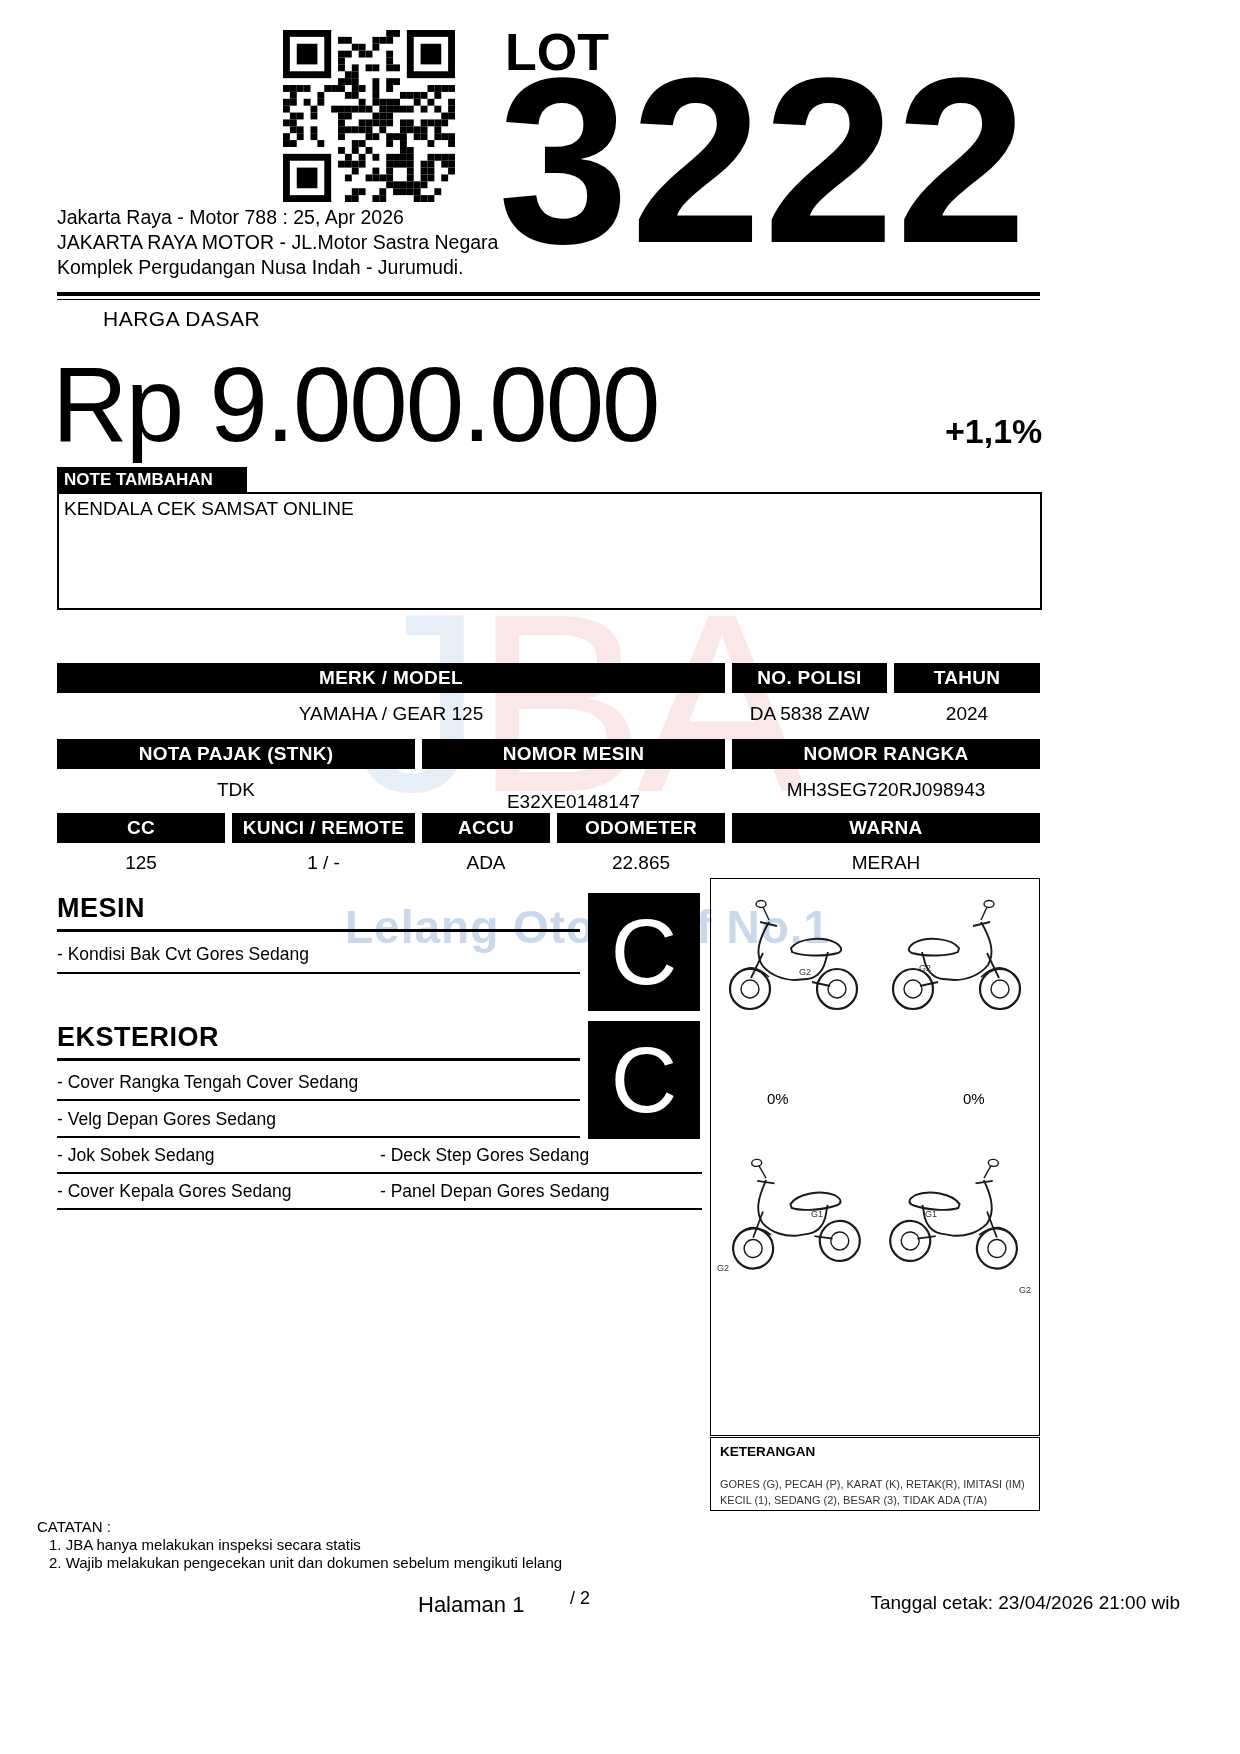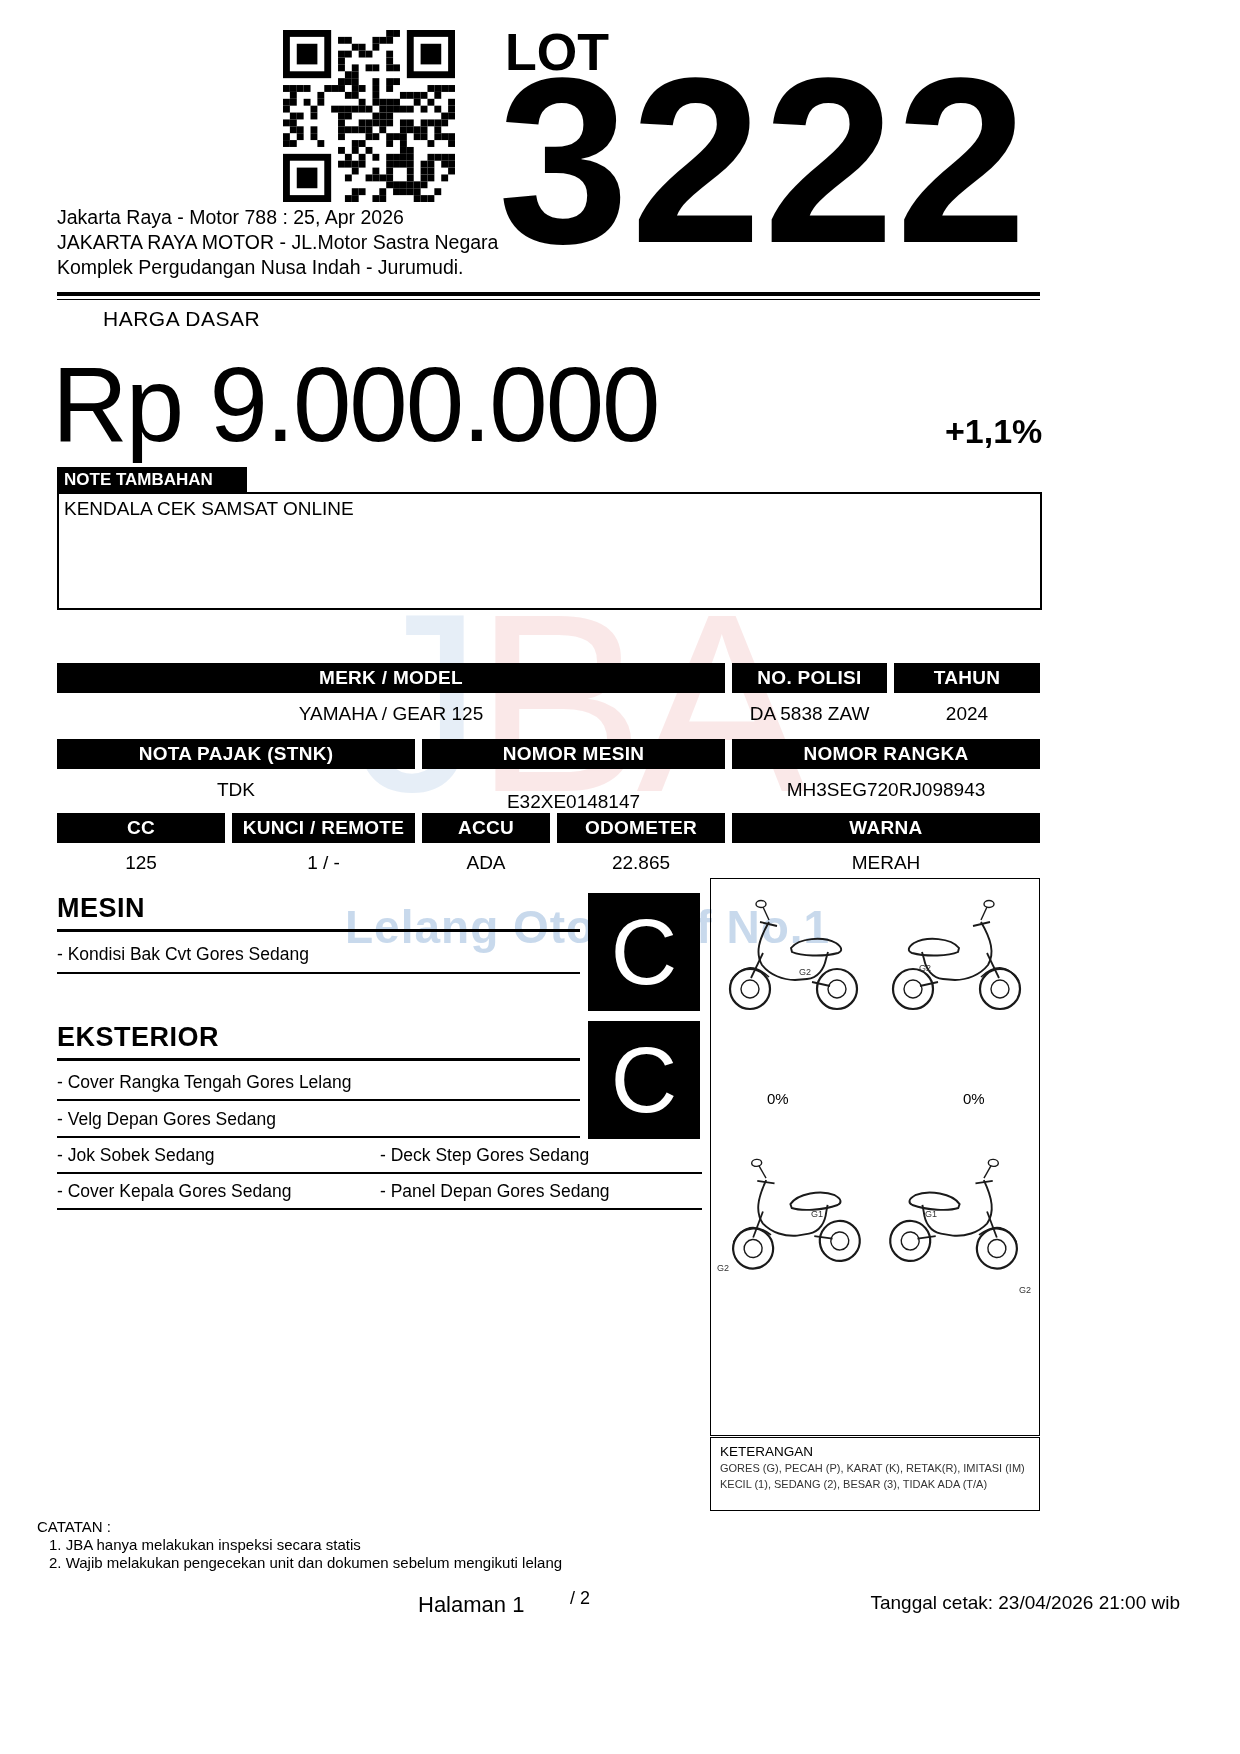--- a/index.html
+++ b/index.html
@@ -42,21 +42,21 @@
   
   .diagram-panel { position:absolute; left:710px; top:878px; width:330px; height:558px; border:1.5px solid #000; background:transparent; }
   .scooter { position:absolute; width:150px; height:120px; }
   .flip { transform:scaleX(-1); }
   .tilt-l { transform:rotate(-5deg); }
   .tilt-r { transform:scaleX(-1) rotate(-5deg); }
   .pct { position:absolute; font-size:15px; }
   .tag { position:absolute; font-size:9px; color:#333; }
 
   .keterangan-box { position:absolute; left:710px; top:1437px; width:330px; height:74px; border:1.5px solid #000; padding:6px 9px; }
-  .keterangan-title { font-size:13.5px; font-weight:400; margin-bottom:1px; }
+  .keterangan-title { font-size:13.5px; font-weight:700; margin-bottom:17px; }
   .keterangan-line { font-size:11px; color:#333; line-height:16px; }
 
   
   .catatan { position:absolute; left:37px; top:1518px; font-size:15px; line-height:18px; }
   .catatan-items { margin-left:12px; }
   .page-label { position:absolute; left:418px; top:1544px; font-size:22px;margin-top:48px; }
   .page-total { position:absolute; left:570px; top:1588px; font-size:18px; }
   .print-info { position:absolute; right:60px; top:1592px; font-size:19px; }
 </style>
 </head>
@@ -355,21 +355,21 @@
   <div class="section-title" style="left:57px;top:893px">MESIN</div>
   <div class="rule" style="left:57px;top:929px;width:523px;height:3px"></div>
   <div class="item-text" style="left:57px;top:944px">- Kondisi Bak Cvt Gores Sedang</div>
   <div class="rule" style="left:57px;top:972px;width:523px;height:1.5px"></div>
   <div class="grade" style="left:588px;top:893px">C</div>
 
   <div class="section-title" style="left:57px;top:1022px">EKSTERIOR</div>
   <div class="rule" style="left:57px;top:1058px;width:523px;height:3px"></div>
   <div class="grade" style="left:588px;top:1021px">C</div>
 
-  <div class="item-text" style="left:57px;top:1072px">- Cover Rangka Tengah Gores Lelang</div>
+  <div class="item-text" style="left:57px;top:1072px">- Cover Rangka Tengah Cover Sedang</div>
   <div class="rule" style="left:57px;top:1099px;width:523px;height:1.5px"></div>
 
   <div class="item-text" style="left:57px;top:1109px">- Velg Depan Gores Sedang</div>
   <div class="rule" style="left:57px;top:1136px;width:523px;height:1.5px"></div>
 
   <div class="item-text" style="left:57px;top:1145px">- Jok Sobek Sedang</div>
   <div class="item-text" style="left:380px;top:1145px">- Deck Step Gores Sedang</div>
   <div class="rule" style="left:57px;top:1172px;width:645px;height:1.5px"></div>
 
   <div class="item-text" style="left:57px;top:1181px">- Cover Kepala Gores Sedang</div>

